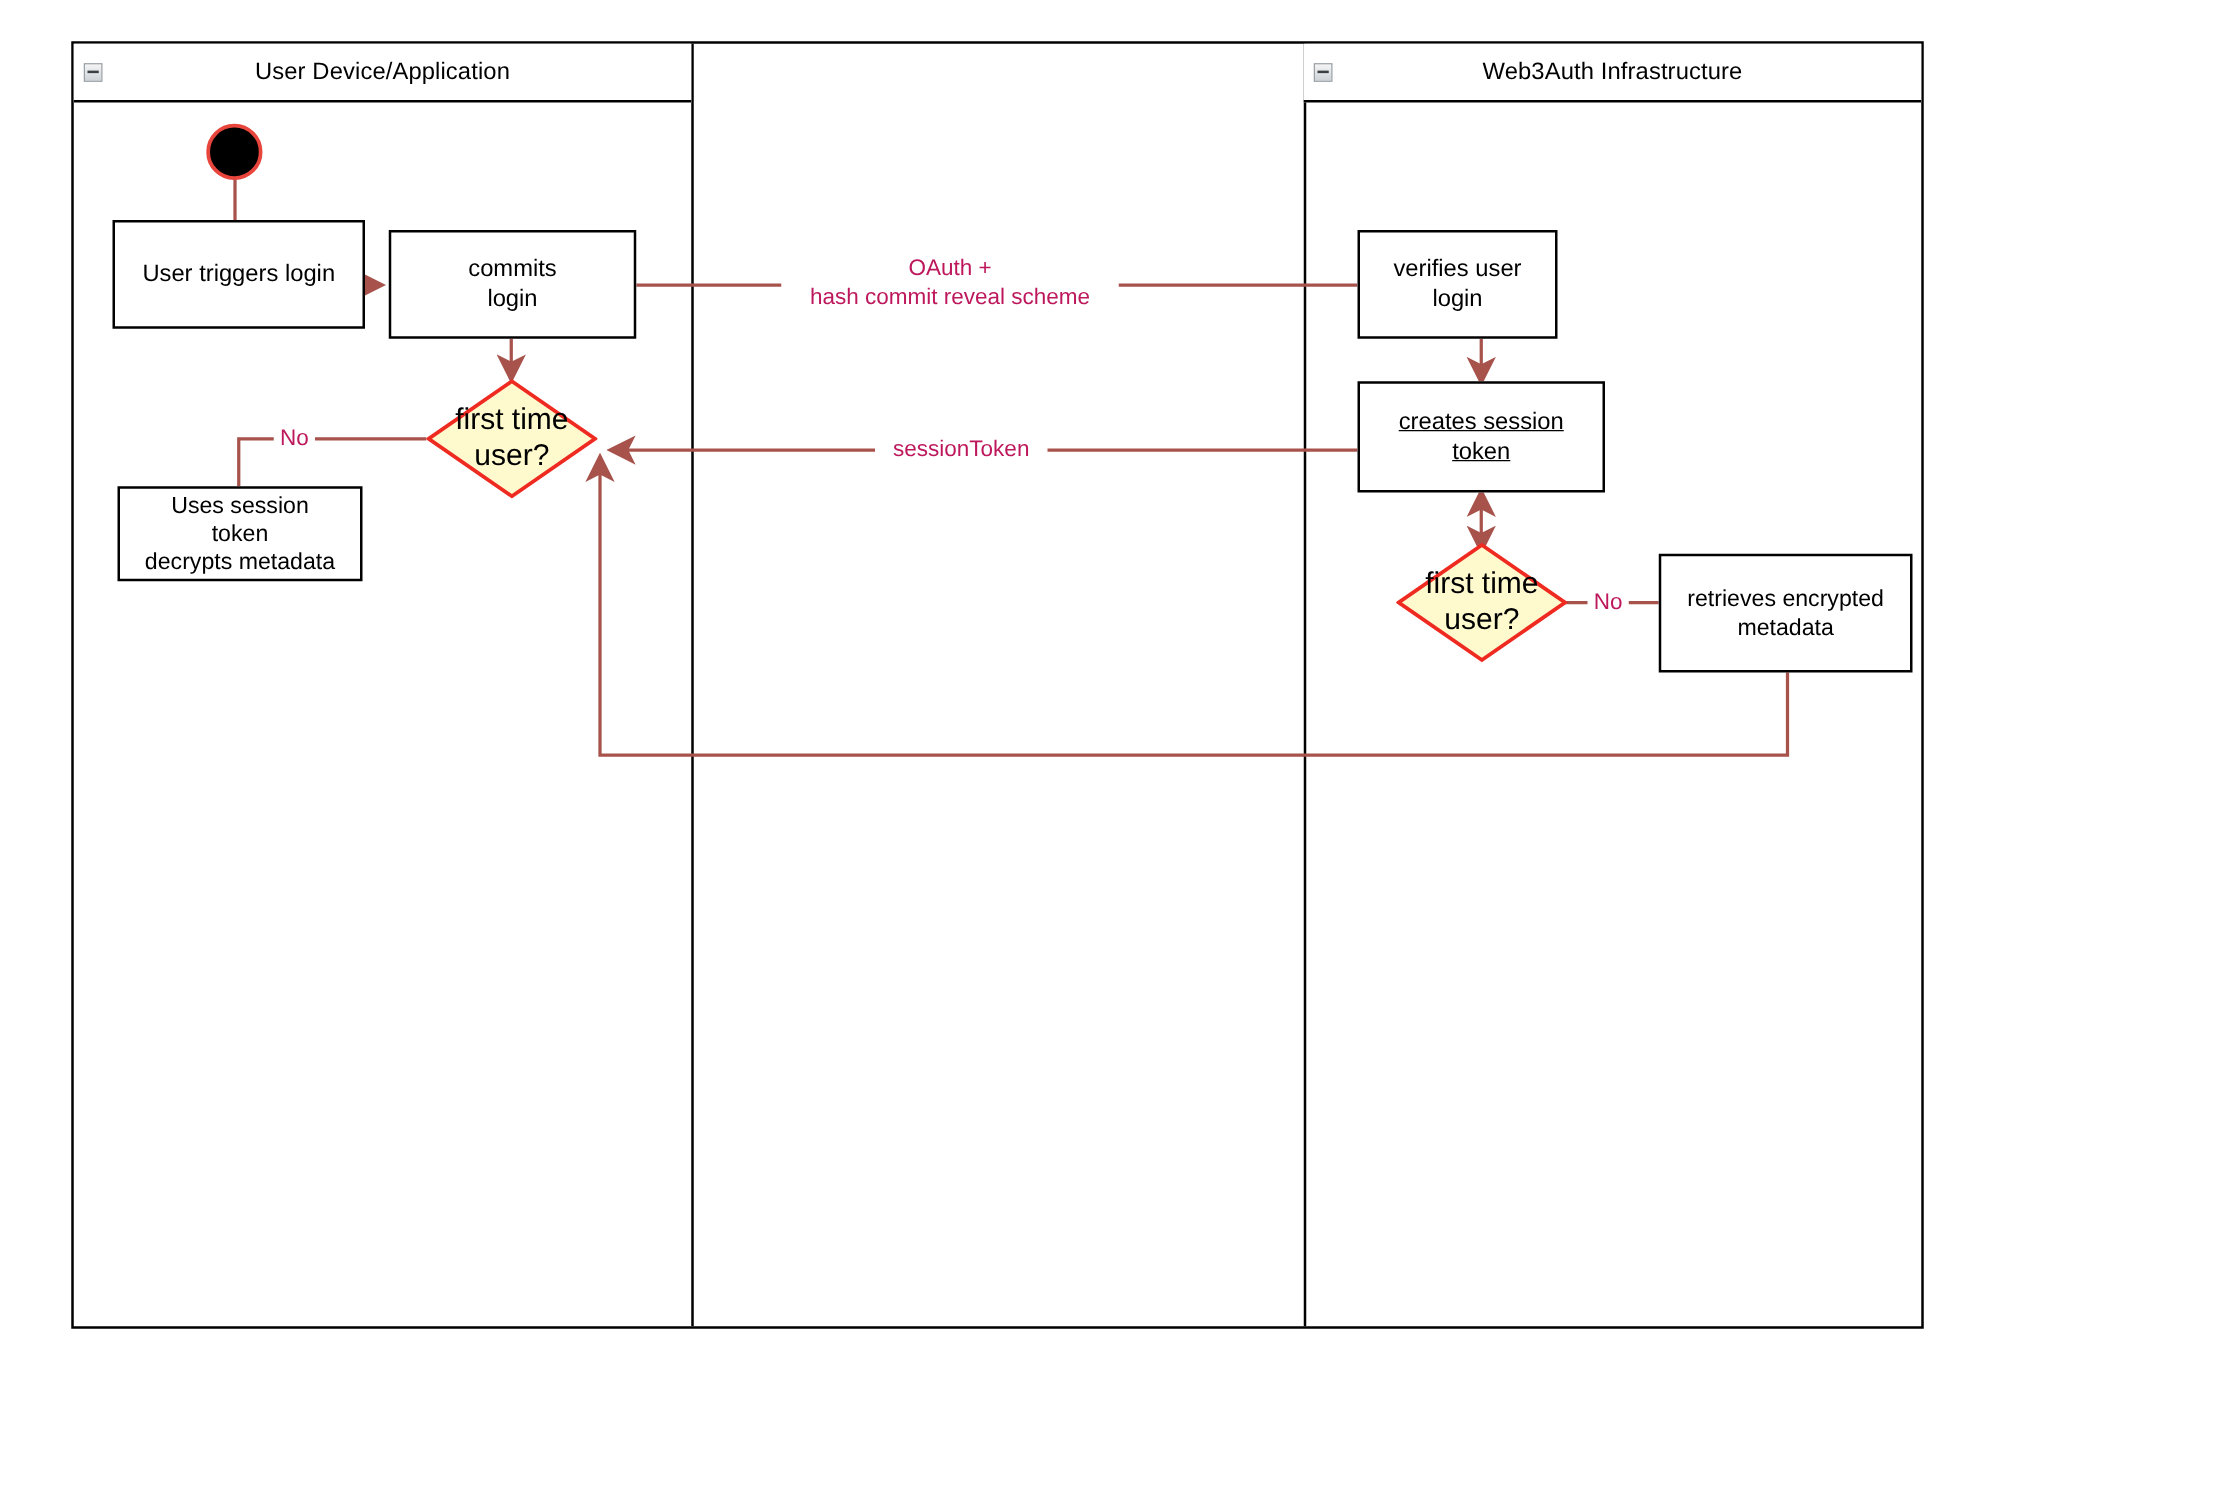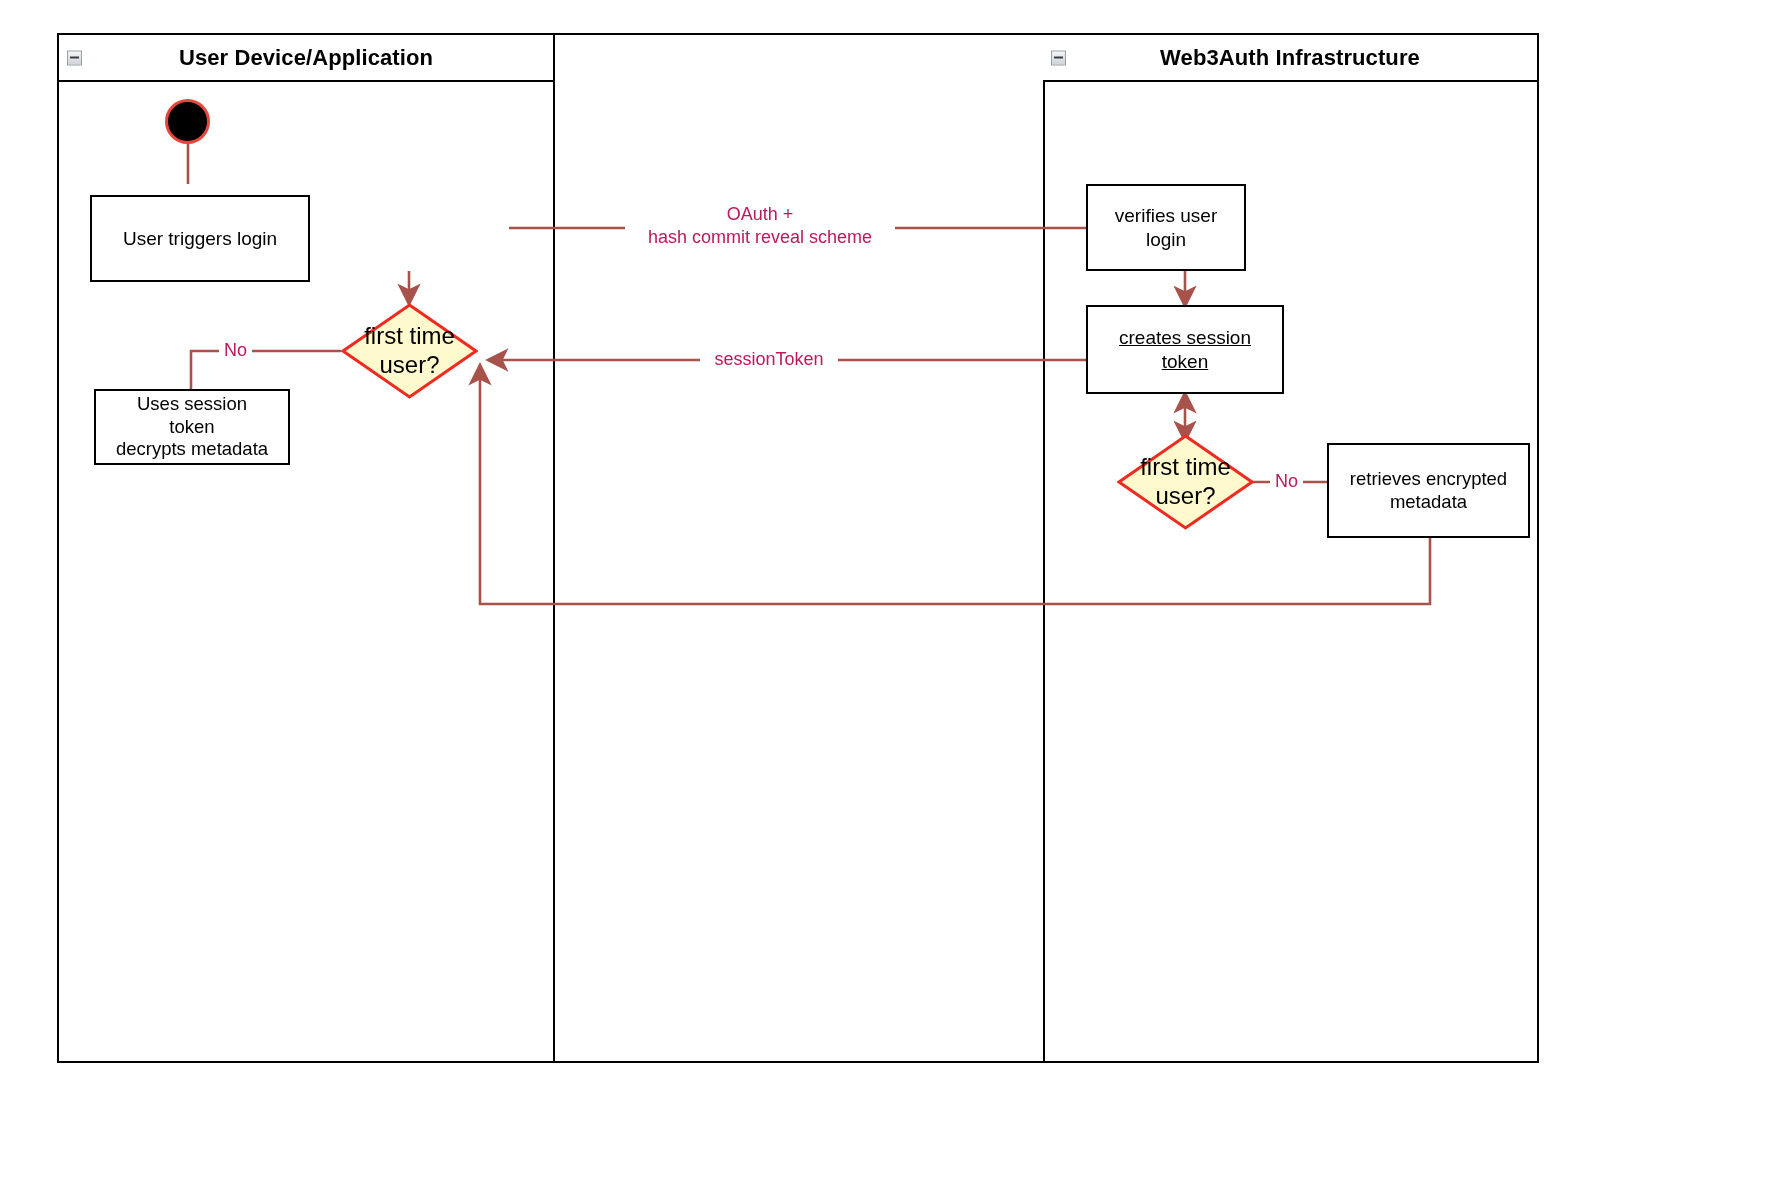--- a/index.html
+++ b/index.html
@@ -40,22 +40,22 @@
     top: 0;
     height: 47px;
     box-sizing: border-box;
     border-bottom: 2px solid #000000;
     background: #ffffff;
     display: flex;
     align-items: center;
     justify-content: center;
   }
   .lane-title {
-    font-size: 22px;
-    font-weight: bold;
+    font-size: 19px;
+    font-weight: normal;
     color: #000000;
     letter-spacing: 0.1px;
     text-align: center;
     white-space: nowrap;
   }
   .collapse-box {
     position: absolute;
     left: 8px;
     top: 50%;
     transform: translateY(-50%);
@@ -204,24 +204,28 @@
        retrieves encrypted metadata --&gt;
       <path d="M 1249 482 L 1327 482"></path>
 
       
       <path d="M 1430 525 L 1430 604 L 480 604 L 480 366" marker-end="url(#arrow)"></path>
     </g>
   </svg>
 
   <div class="node start-node" style="left:165px; top:99px; width:45px; height:45px;"></div>
 
-  <div class="node action-box" style="left:90px; top:195px; width:220px; height:87px;">
+  <div class="node action-box" style="left:90px; top:176px; width:202px; height:87px;">
     <span>User triggers login</span>
   </div>
 
+  <div class="node action-box" style="left:311px; top:184px; width:198px; height:87px; white-space:pre-line;">
+    <span style="white-space:pre-line;">commits
+login</span>
+  </div>
 
   <div class="decision" style="left:341px; top:303px; width:137px; height:96px;">
     <svg width="137" height="96" viewBox="0 0 137 96" xmlns="http://www.w3.org/2000/svg">
       <polygon points="68.5,2 135,48 68.5,94 2,48" fill="#fffacd" stroke="#ee2a21" stroke-width="3"></polygon>
     </svg>
     <span class="dlabel" style="white-space:pre-line;">first time
 user?</span>
   </div>
 
   <div class="node action-box" style="left:94px; top:389px; width:196px; height:76px; white-space:pre-line; font-size:18.5px;">

